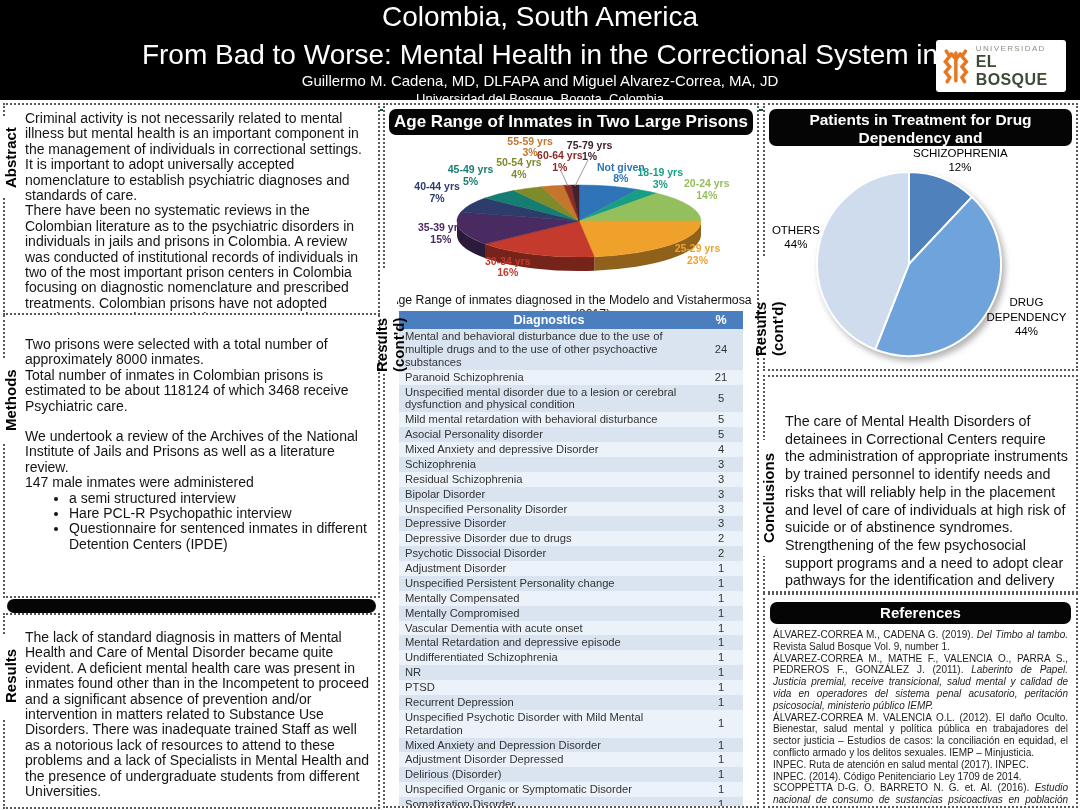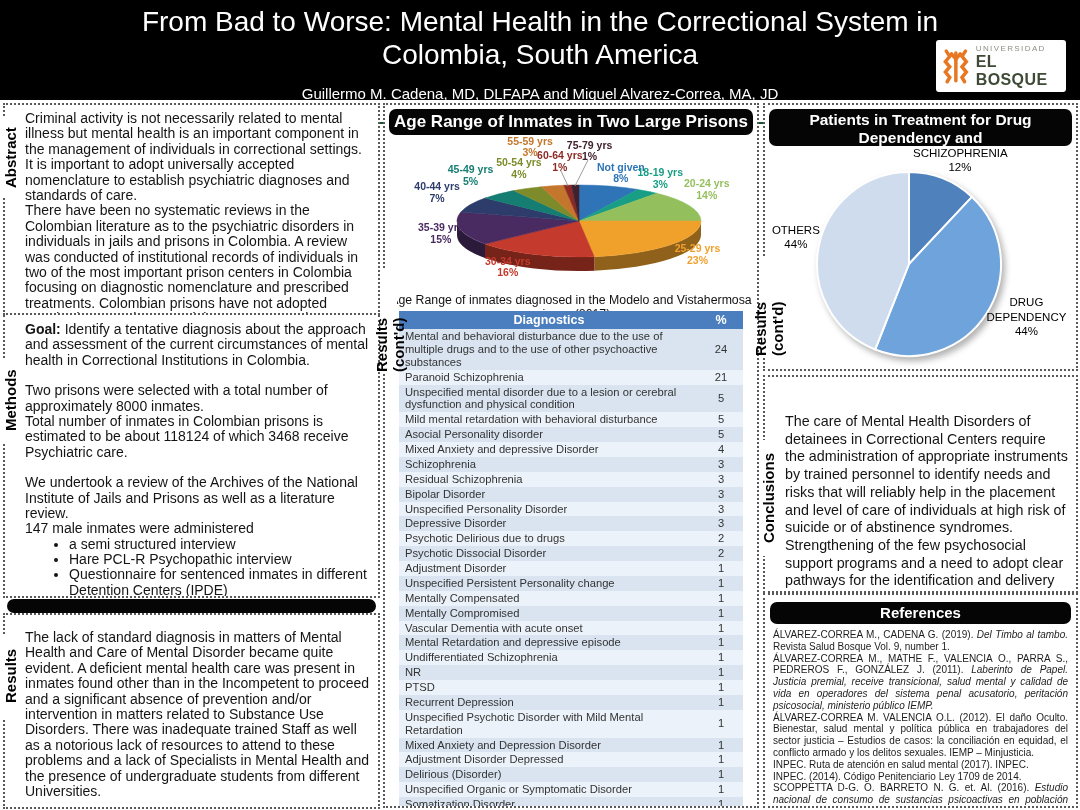--- a/index.html
+++ b/index.html
@@ -3,21 +3,21 @@
 <meta charset="utf-8">
 <style>
   * { margin:0; padding:0; box-sizing:border-box; }
   body { font-family:"Liberation Sans", sans-serif; background:#fff; }
   .poster { position:relative; width:1080px; height:810px; background:#fff; overflow:hidden; }
 
   
   .hdr { position:absolute; left:0; top:0; width:1080px; height:100px; background:#000; color:#fff; text-align:center; }
   .hdr .t { font-size:28px; line-height:33px; }
   .hdr .t1 { padding-top:5px; }
-  .authors { font-size:15px; margin-top:14px; }
+  .authors { font-size:15px; margin-top:1px; }
   .affil-wrap { display:inline-block; border-bottom:2px solid #14532d; padding:0 140px 2px; }
   .affil { font-size:13px; }
   .logo { position:absolute; top:40px; right:14px; width:130px; height:52px; background:#fff; border-radius:3px; display:flex; align-items:center; gap:5px; padding:4px 5px; }
   .logo .txt { text-align:left; color:#222; }
   .logo .txt .u { font-size:8px; color:#8f8f85; letter-spacing:1.4px; }
   .logo .txt .b { font-size:16px; font-weight:700; color:#3e4a35; letter-spacing:.4px; }
 
   
   .box { position:absolute; border:2px dotted #595959; background:#fff; overflow:hidden; }
   .vlabel { position:absolute; display:flex; align-items:center; justify-content:center;
@@ -73,22 +73,22 @@
   #vl-mid      { left:383px; top:268px; width:14px; height:104px; }
   #vl-right    { left:761px; top:256px; width:15px; height:100px; }
   #vl-concl    { left:761px; top:440px; width:15px; height:116px; }
 </style>
 </head>
 <body>
 
 <div class="poster">
 
   <div class="hdr">
+    <div class="t">Colombia, South America</div>
     <div class="t t1">From Bad to Worse: Mental Health in the Correctional System in</div>
-    <div class="t">Colombia, South America</div>
     <div class="authors">Guillermo M. Cadena, MD, DLFAPA  and Miguel Alvarez-Correa, MA, JD</div>
     <div class="affil-wrap">
       <span class="affil">Universidad del Bosque, Bogota, Colombia</span>
     </div>
     <div class="logo">
       <svg width="34" height="42" viewBox="0 0 34 42">
         <g stroke="#e87722" stroke-width="4" fill="none" stroke-linecap="round">
           <path d="M6 4 L10 10 L5 16 L10 22 L5 28 L10 34 L7 39"></path>
           <path d="M28 4 L24 10 L29 16 L24 22 L29 28 L24 34 L27 39"></path>
           <path d="M17 6 L17 38"></path>
@@ -108,21 +108,20 @@
   <div class="vlabel" id="vl-mid">Results (cont'd)</div>
   <div class="vlabel" id="vl-right">Results (cont'd)</div>
   <div class="vlabel" id="vl-concl">Conclusions</div>
 
   <div class="box body-text" id="abstract-box">
       <p>Criminal activity is not necessarily related to mental illness but mental health is an important component in the management of individuals in correctional settings. It is important to adopt universally accepted nomenclature to establish psychiatric diagnoses and standards of care.</p>
       <p>There have been no systematic reviews in the Colombian literature as to the psychiatric disorders in individuals in jails and prisons in Colombia. A review was conducted of institutional records of individuals in two of the most important prison centers in Colombia focusing on diagnostic nomenclature and prescribed treatments. Colombian prisons have not adopted standard nomenclature and there appears to be no use of guidelines for the treatment of the diagnosed detainees.</p>
     </div>
 
   <div class="box body-text" id="methods-box">
-    <p><b>Goal:</b><span> Identify a tentative diagnosis about the approach and assessment of the current circumstances of mental health in Correctional Institutions in Colombia.</span></p>
     <div id="methods-paras-a">
         <p class="gap-top">Two prisons were selected with a total number of approximately 8000 inmates.</p>
         <p>Total number of inmates in Colombian prisons is estimated to be about 118124 of which 3468 receive Psychiatric care.</p>
       </div>
     <div id="methods-paras-b">
         <p class="gap-top">We undertook a review of the Archives of the National Institute of Jails and Prisons as well as a literature review.</p>
         <p>147 male inmates were administered</p>
       </div>
     <ul id="methods-bullets">
         <li>a semi structured interview</li>
@@ -259,21 +258,21 @@
           </tr>
           <tr>
             <td class="dx">Unspecified Personality Disorder</td>
             <td class="pct">3</td>
           </tr>
           <tr>
             <td class="dx">Depressive Disorder</td>
             <td class="pct">3</td>
           </tr>
           <tr>
-            <td class="dx">Psychotic Delirious due to drugs</td>
+            <td class="dx">Depressive Disorder due to drugs</td>
             <td class="pct">2</td>
           </tr>
           <tr>
             <td class="dx">Psychotic Dissocial Disorder</td>
             <td class="pct">2</td>
           </tr>
           <tr>
             <td class="dx">Adjustment Disorder</td>
             <td class="pct">1</td>
           </tr>

